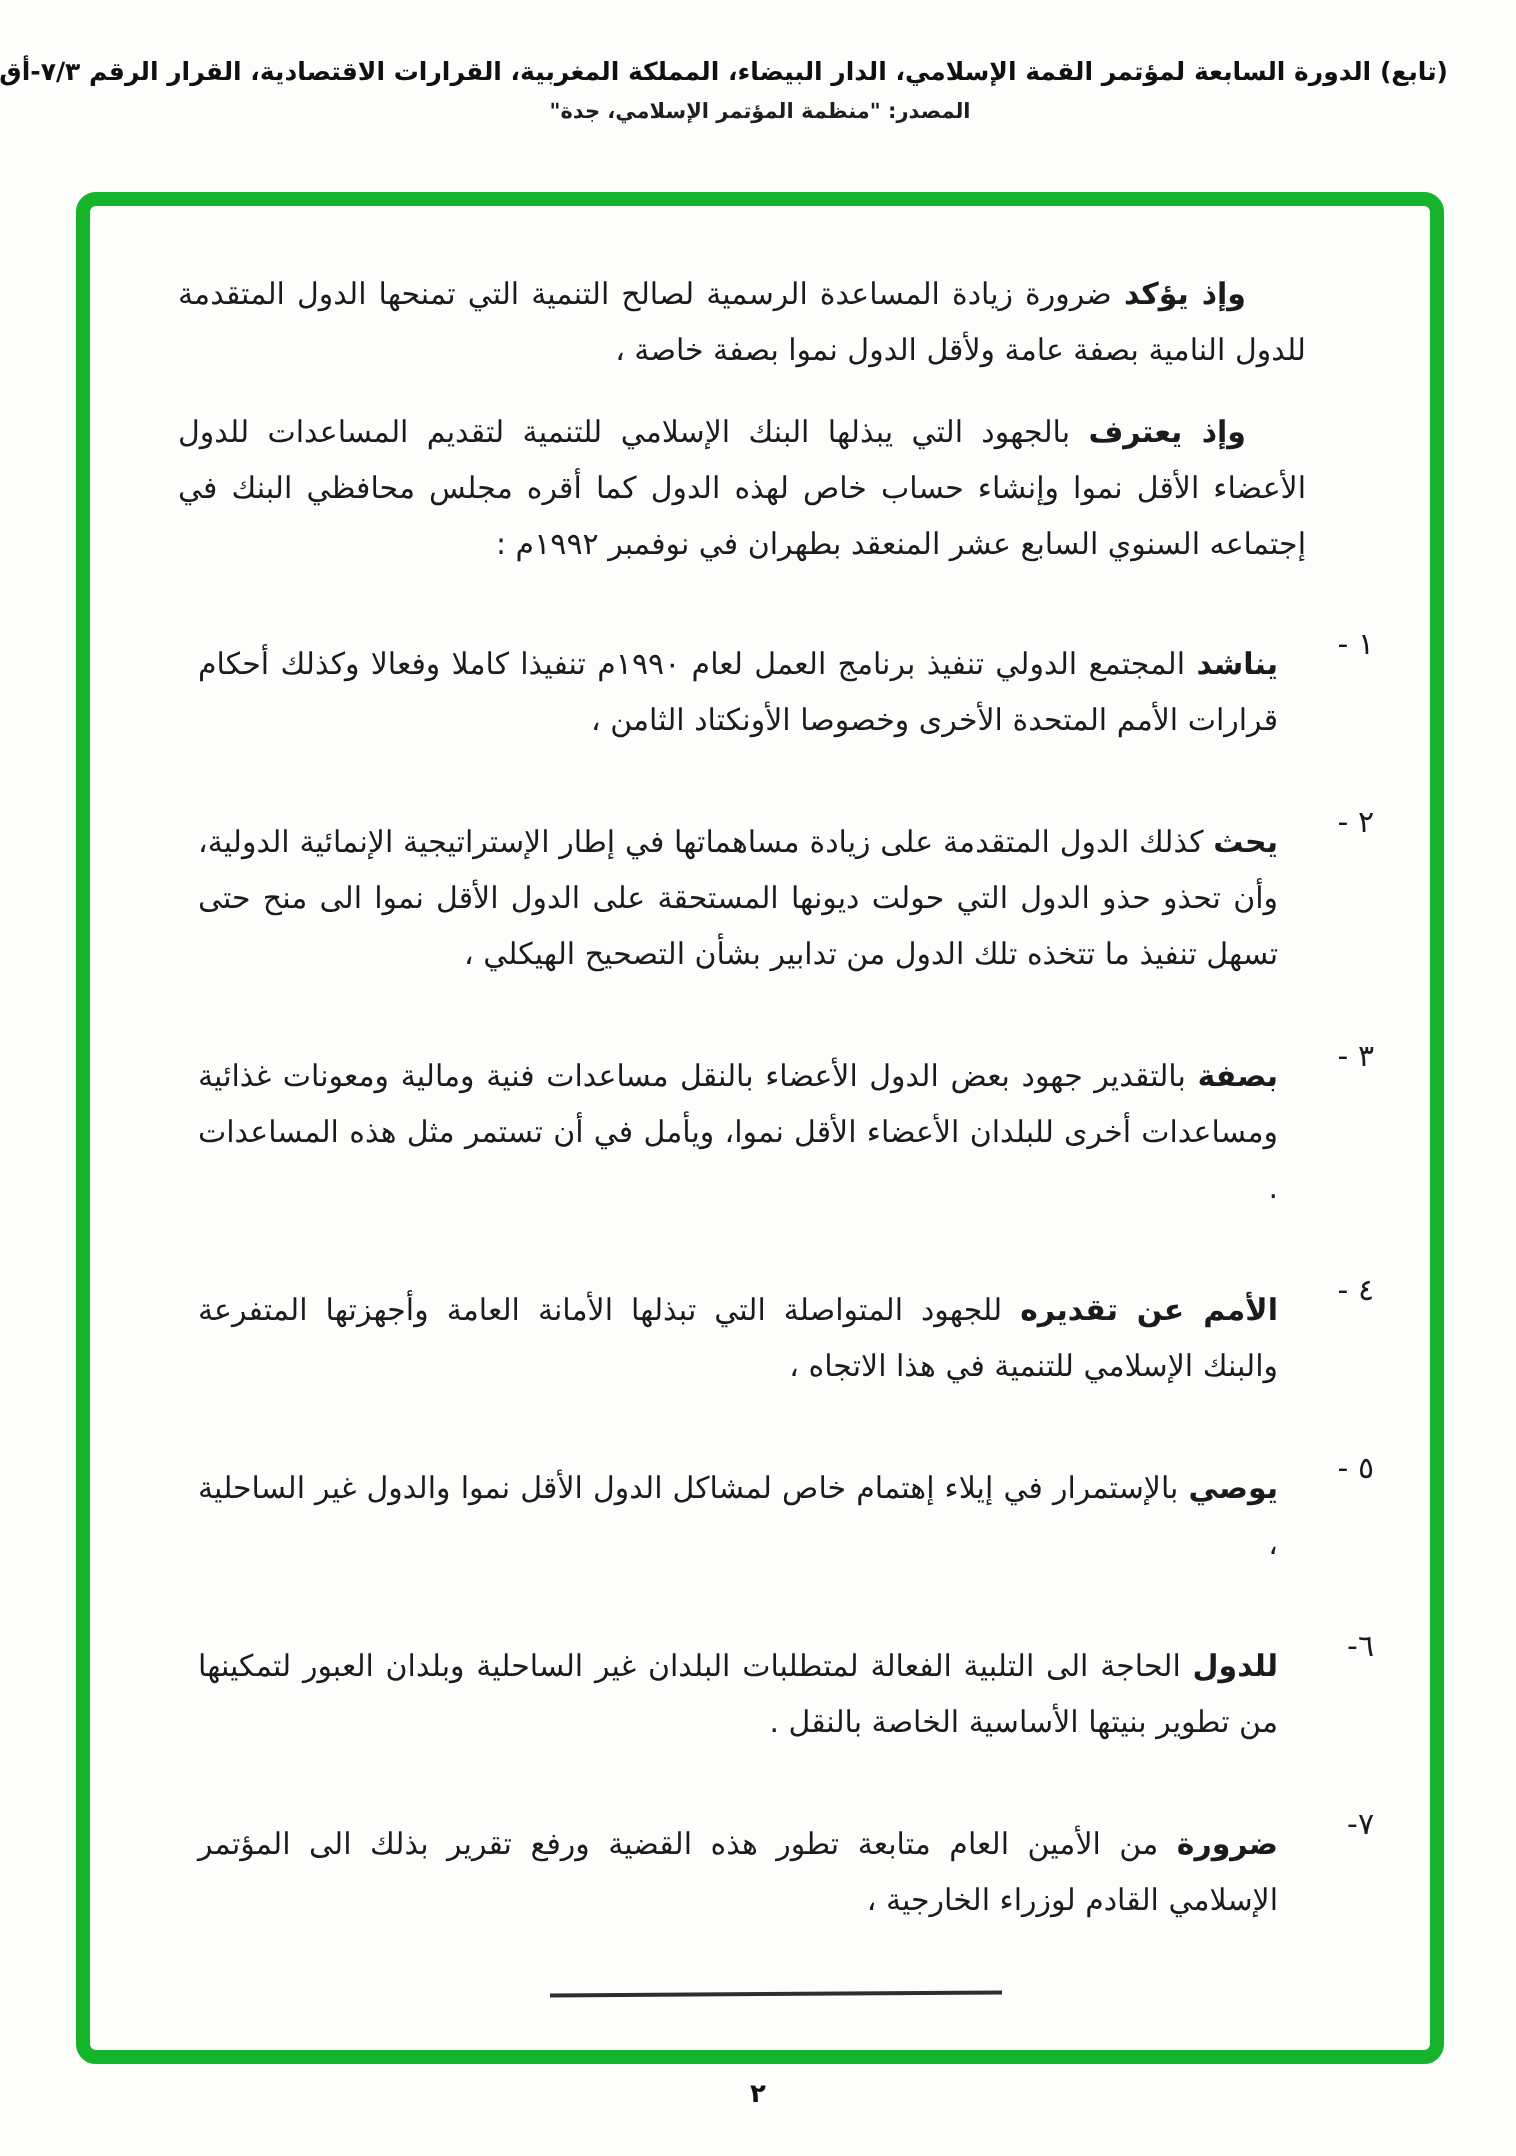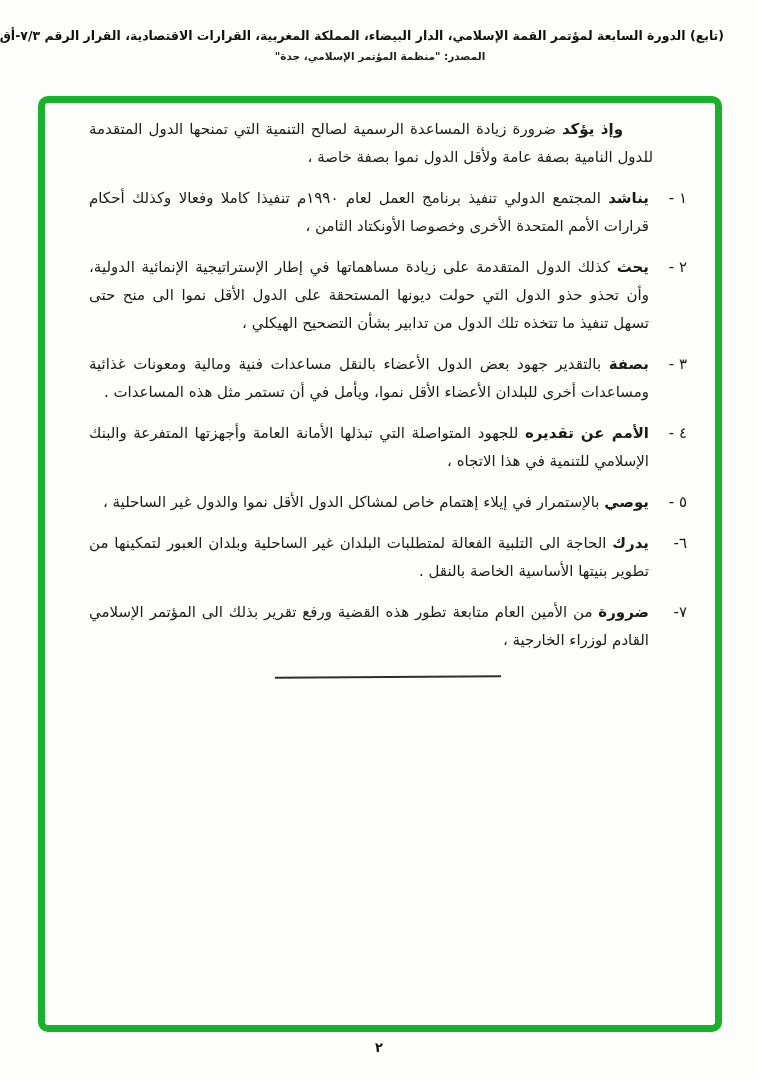--- a/index.html
+++ b/index.html
@@ -39,21 +39,21 @@
   .frame {
     position: absolute;
     left: 38px; top: 96px;
     width: 684px; height: 936px;
     border: 7px solid var(--frame);
     border-radius: 10px;
     background: transparent;
   }
   .content {
     direction: rtl;
-    padding: 12px 28px 0 44px;
+    padding: 30px 28px 0 44px;
     font-size: 15px;
     line-height: 28px;
     text-align: justify;
     color: var(--ink);
   }
   .intro {
     margin: 0 34px 13px 0;
     text-indent: 30px;
   }
   .intro.last { margin-bottom: 22px; }
@@ -61,21 +61,21 @@
     display: flex;
     margin: 0 0 13px 0;
   }
   .clause .num {
     flex: 0 0 38px;
     width: 38px;
     white-space: nowrap;
   }
   .clause p {
     flex: 1;
-    margin: 0;
+    margin: 10px;
     text-align: justify;
   }
   b.lead { font-weight: bold; }
   .divider {
     width: 226px;
     margin: 22px auto 0 auto;
     border-top: 2px solid #2e2e2e;
     transform: rotate(-0.35deg);
     height: 0;
   }
@@ -96,20 +96,21 @@
   <div class="doc-header">
     <div class="line1">(تابع) الدورة السابعة لمؤتمر القمة الإسلامي، الدار البيضاء، المملكة المغربية، القرارات الاقتصادية، القرار الرقم ٧/٣-أق (ق.أ)</div>
     <div class="line2">المصدر:  "منظمة المؤتمر الإسلامي، جدة"</div>
   </div>
 
   <div class="frame">
     <div class="content">
 
       <p class="intro"><b class="lead">وإذ يؤكد</b><span> ضرورة زيادة المساعدة الرسمية لصالح التنمية التي تمنحها الدول المتقدمة للدول النامية بصفة عامة ولأقل الدول نموا بصفة خاصة ،</span></p>
 
+      <p class="intro last"><b class="lead">وإذ يعترف</b><span> بالجهود التي يبذلها البنك الإسلامي للتنمية لتقديم المساعدات للدول الأعضاء الأقل نموا وإنشاء حساب خاص لهذه الدول كما أقره مجلس محافظي البنك في إجتماعه السنوي السابع عشر المنعقد بطهران في نوفمبر ١٩٩٢م :</span></p>
 
       <div class="clause">
         <span class="num">١ -</span>
         <p><b class="lead">يناشد</b><span> المجتمع الدولي تنفيذ برنامج العمل لعام ١٩٩٠م تنفيذا كاملا وفعالا وكذلك أحكام قرارات الأمم المتحدة الأخرى وخصوصا الأونكتاد الثامن ،</span></p>
       </div>
 
       <div class="clause">
         <span class="num">٢ -</span>
         <p><b class="lead">يحث</b><span> كذلك الدول المتقدمة على زيادة مساهماتها في إطار الإستراتيجية الإنمائية الدولية، وأن تحذو حذو الدول التي حولت ديونها المستحقة على الدول الأقل نموا الى منح حتى تسهل تنفيذ ما تتخذه تلك الدول من تدابير بشأن التصحيح الهيكلي ،</span></p>
       </div>
@@ -124,21 +125,21 @@
         <p><b class="lead">الأمم عن تقديره</b><span> للجهود المتواصلة التي تبذلها الأمانة العامة وأجهزتها المتفرعة والبنك الإسلامي للتنمية في هذا الاتجاه ،</span></p>
       </div>
 
       <div class="clause">
         <span class="num">٥ -</span>
         <p><b class="lead">يوصي</b><span> بالإستمرار في إيلاء إهتمام خاص لمشاكل الدول الأقل نموا والدول غير الساحلية ،</span></p>
       </div>
 
       <div class="clause">
         <span class="num">٦-</span>
-        <p><b class="lead">يدرك</b><span> الحاجة الى التلبية الفعالة لمتطلبات البلدان غير الساحلية وبلدان العبور لتمكينها من تطوير بنيتها الأساسية الخاصة بالنقل .</span></p>
+        <p><b class="lead">للدول</b><span> الحاجة الى التلبية الفعالة لمتطلبات البلدان غير الساحلية وبلدان العبور لتمكينها من تطوير بنيتها الأساسية الخاصة بالنقل .</span></p>
       </div>
 
       <div class="clause">
         <span class="num">٧-</span>
         <p><b class="lead">ضرورة</b><span> من الأمين العام متابعة تطور هذه القضية ورفع تقرير بذلك الى المؤتمر الإسلامي القادم لوزراء الخارجية ،</span></p>
       </div>
 
       <div class="divider"></div>
 
     </div>

